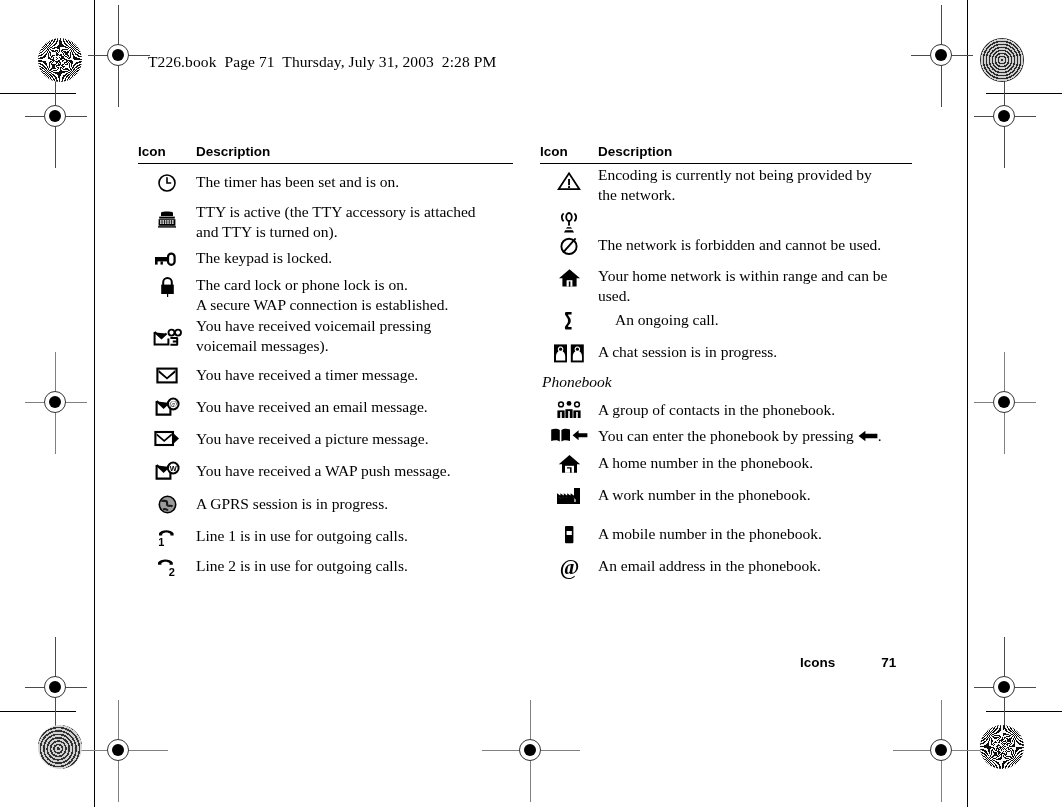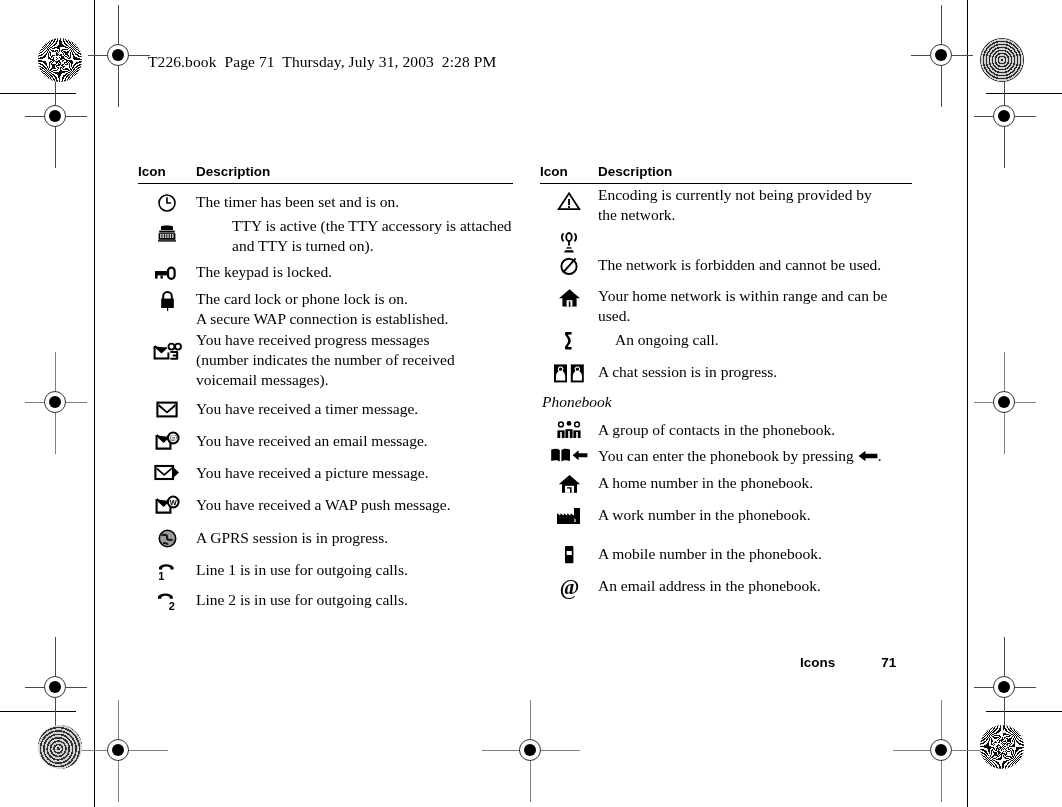--- a/index.html
+++ b/index.html
@@ -70,21 +70,21 @@
 
   
   .bookline {
     position: absolute;
     left: 148px; top: 53px;
     font-size: 15.5px;
     letter-spacing: 0.1px;
     white-space: pre;
   }
 
-  .column { position: absolute; top: 164px; }
+  .column { position: absolute; top: 144px; }
   .col-left  { left: 138px;  width: 375px; }
   .col-right { left: 540px;  width: 372px; }
 
   .tbl-head {
     display: flex;
     font-family: "Liberation Sans", "DejaVu Sans", sans-serif;
     font-weight: bold;
     font-size: 13.5px;
     padding-bottom: 4px;
   }
@@ -230,21 +230,21 @@
       <svg class="ic" width="20" height="20" viewBox="0 0 20 20">
         <circle cx="10" cy="10" r="8" fill="none" stroke="#000" stroke-width="1.6"></circle>
         <path d="M10 4.8 L10 10 L13.6 10" fill="none" stroke="#000" stroke-width="1.6" stroke-linecap="round"></path>
       </svg>
     </div>
     <div class="cell-desc">
       <span class="ln">The timer has been set and is on.</span>
     </div>
   </div>
 
-  <div class="row" style="margin-top:2px;gap:36px;">
+  <div class="row" style="margin-top:8px;">
     <div class="cell-icon" style="padding-top:9px;">
       <svg class="ic" width="20" height="18" viewBox="0 0 20 18">
         <path d="M4 2.8 C4 1.2 16 1.2 16 2.8 L16 6 L4 6 Z" fill="#000"></path>
         <rect x="2.2" y="6.6" width="15.6" height="2" fill="#000"></rect>
         <rect x="1.6" y="9.2" width="16.8" height="6.6" fill="#000"></rect>
         <g fill="#fff">
           <rect x="3" y="10.2" width="1.6" height="1.5"></rect>
             <rect x="5.4" y="10.2" width="1.6" height="1.5"></rect>
           <rect x="7.8" y="10.2" width="1.6" height="1.5"></rect>
             <rect x="10.2" y="10.2" width="1.6" height="1.5"></rect>
@@ -300,22 +300,21 @@
         <path d="M1.6 4 L1.6 16.4 L15.4 16.4 L15.4 10.4" fill="none" stroke="#000" stroke-width="2"></path>
         <path d="M1.6 4 L8.5 10.2 L13.6 5.6" fill="none" stroke="#000" stroke-width="2"></path>
         <path d="M2.4 4.4 L8.5 9.8 L13 5.6 Z" fill="#000"></path>
         <circle cx="18.5" cy="4.6" r="3" fill="none" stroke="#000" stroke-width="1.9"></circle>
         <circle cx="25" cy="4.6" r="3" fill="none" stroke="#000" stroke-width="1.9"></circle>
         <path d="M17.4 10 L24.8 10 M19.8 13.4 L24.8 13.4 M17.4 16.8 L24.8 16.8" stroke="#000" stroke-width="2" fill="none"></path>
         <path d="M24.2 10 L24.2 17" stroke="#000" stroke-width="2" fill="none"></path>
       </svg>
     </div>
     <div class="cell-desc">
-      <span class="ln">You have received progress messages</span>
-      <span class="ln">(number indicates the number of received</span>
+      <span class="ln">You have received voicemail pressing</span>
       <span class="ln">voicemail messages).</span>
     </div>
   </div>
 
   <div class="row" style="margin-top:8px;">
     <div class="cell-icon" style="padding-top:3px;">
       <svg class="ic" width="22" height="17" viewBox="0 0 22 17">
         <rect x="1.4" y="1.6" width="19.2" height="13.8" fill="none" stroke="#000" stroke-width="2.1"></rect>
         <path d="M2.6 2.8 L11 10.3 L19.4 2.8 L19.4 5.4 L11 12.6 L2.6 5.4 Z" fill="#000"></path>
       </svg>

